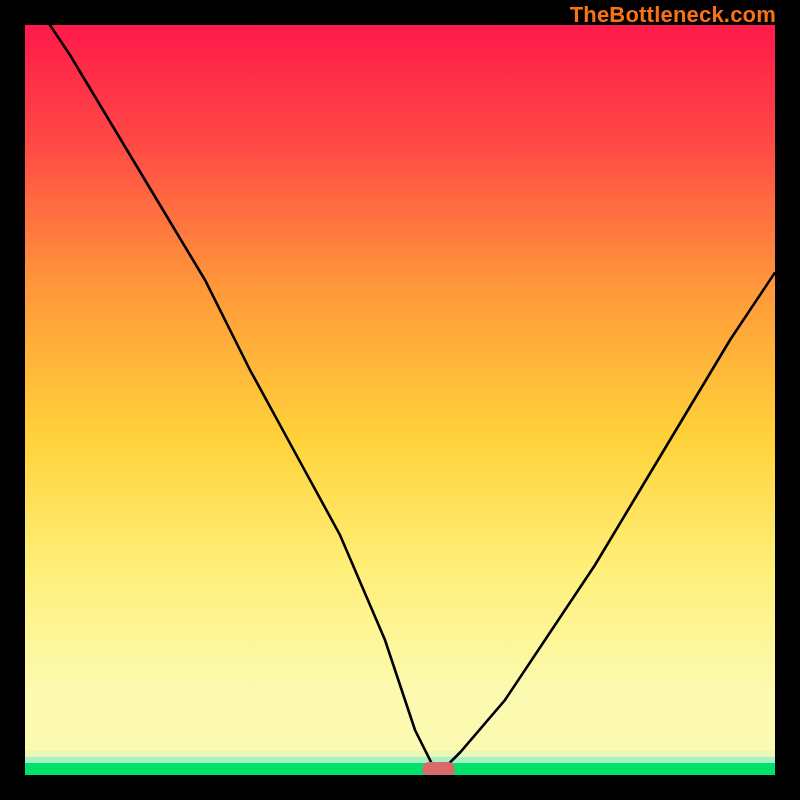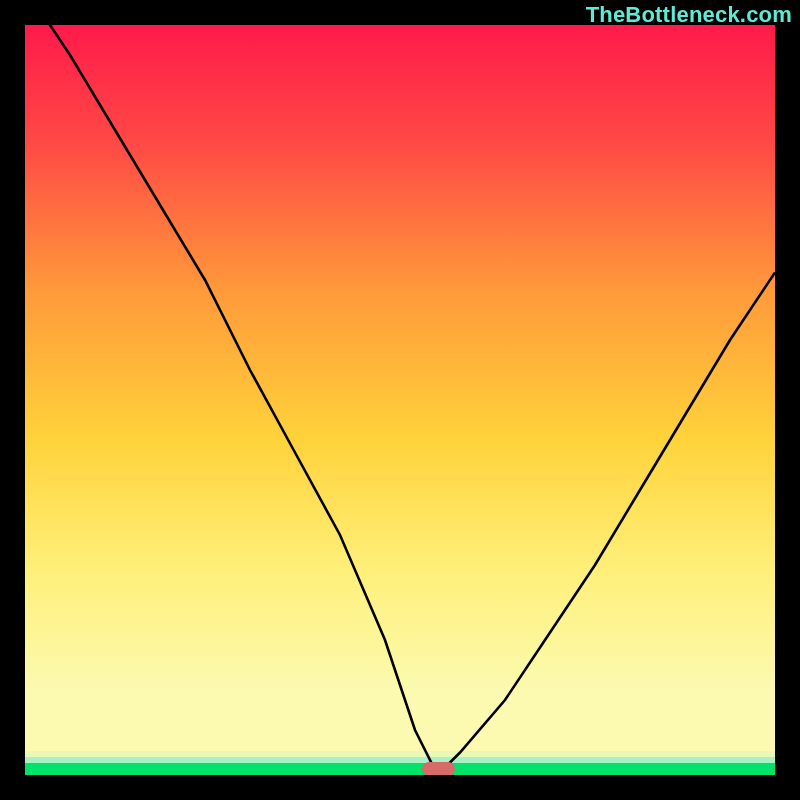--- a/index.html
+++ b/index.html
@@ -13,22 +13,22 @@
   }
   .container {
     position: relative;
     width: 800px;
     height: 800px;
     background: #000;
   }
   .watermark {
     position: absolute;
     top: 2px;
-    right: 8px;
-    color: #5eead4;
+    right: 24px;
+    color: #f97316;
     font-size: 22px;
     font-weight: bold;
     z-index: 10;
     letter-spacing: 0.2px;
   }
   .plot-area {
     position: absolute;
     left: 25px;
     top: 25px;
     width: 750px;

